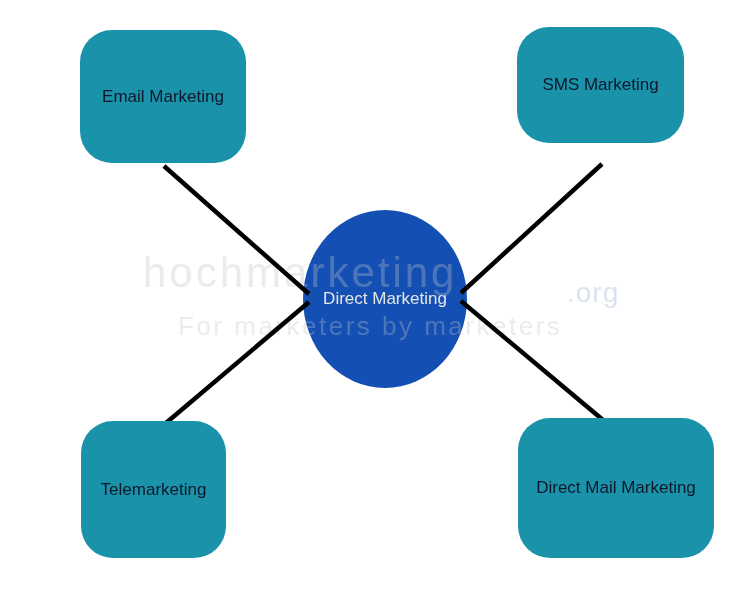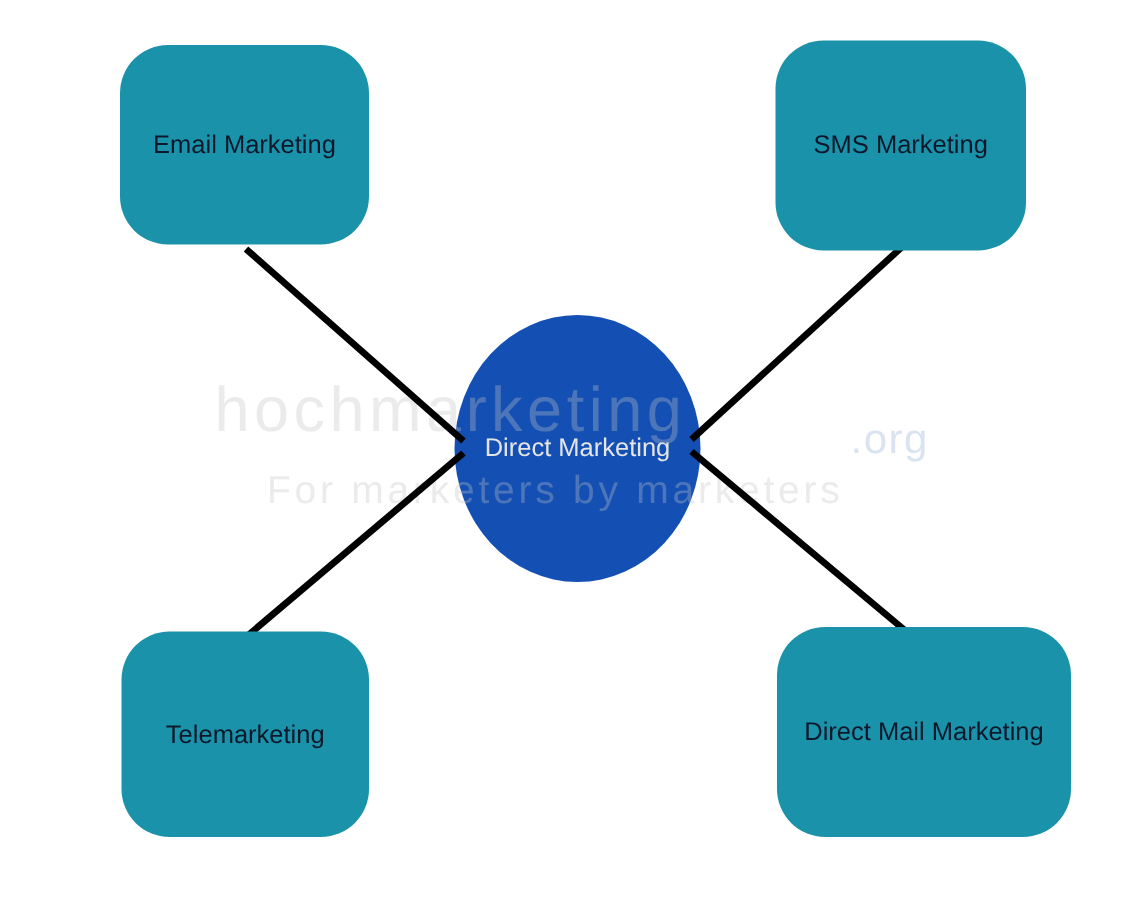--- a/index.html
+++ b/index.html
@@ -23,22 +23,22 @@
     justify-content: center;
     text-align: center;
     color: #0f172a;
     font-size: 17px;
     line-height: 1.25;
     z-index: 4;
     padding: 0 18px;
     box-sizing: border-box;
   }
   .node-email       { left: 80px;  top: 30px;  width: 166px; height: 133px; }
-  .node-sms         { left: 517px; top: 27px;  width: 167px; height: 140px; }
-  .node-tele        { left: 81px;  top: 421px; width: 165px; height: 137px; }
+  .node-sms         { left: 517px; top: 27px;  width: 167px; height: 116px; }
+  .node-tele        { left: 81px;  top: 421px; width: 145px; height: 137px; }
   .node-directmail  { left: 518px; top: 418px; width: 196px; height: 140px; }
   .center-circle {
     position: absolute;
     left: 303px;
     top: 210px;
     width: 164px;
     height: 178px;
     border-radius: 50%;
     display: flex;
     align-items: center;

